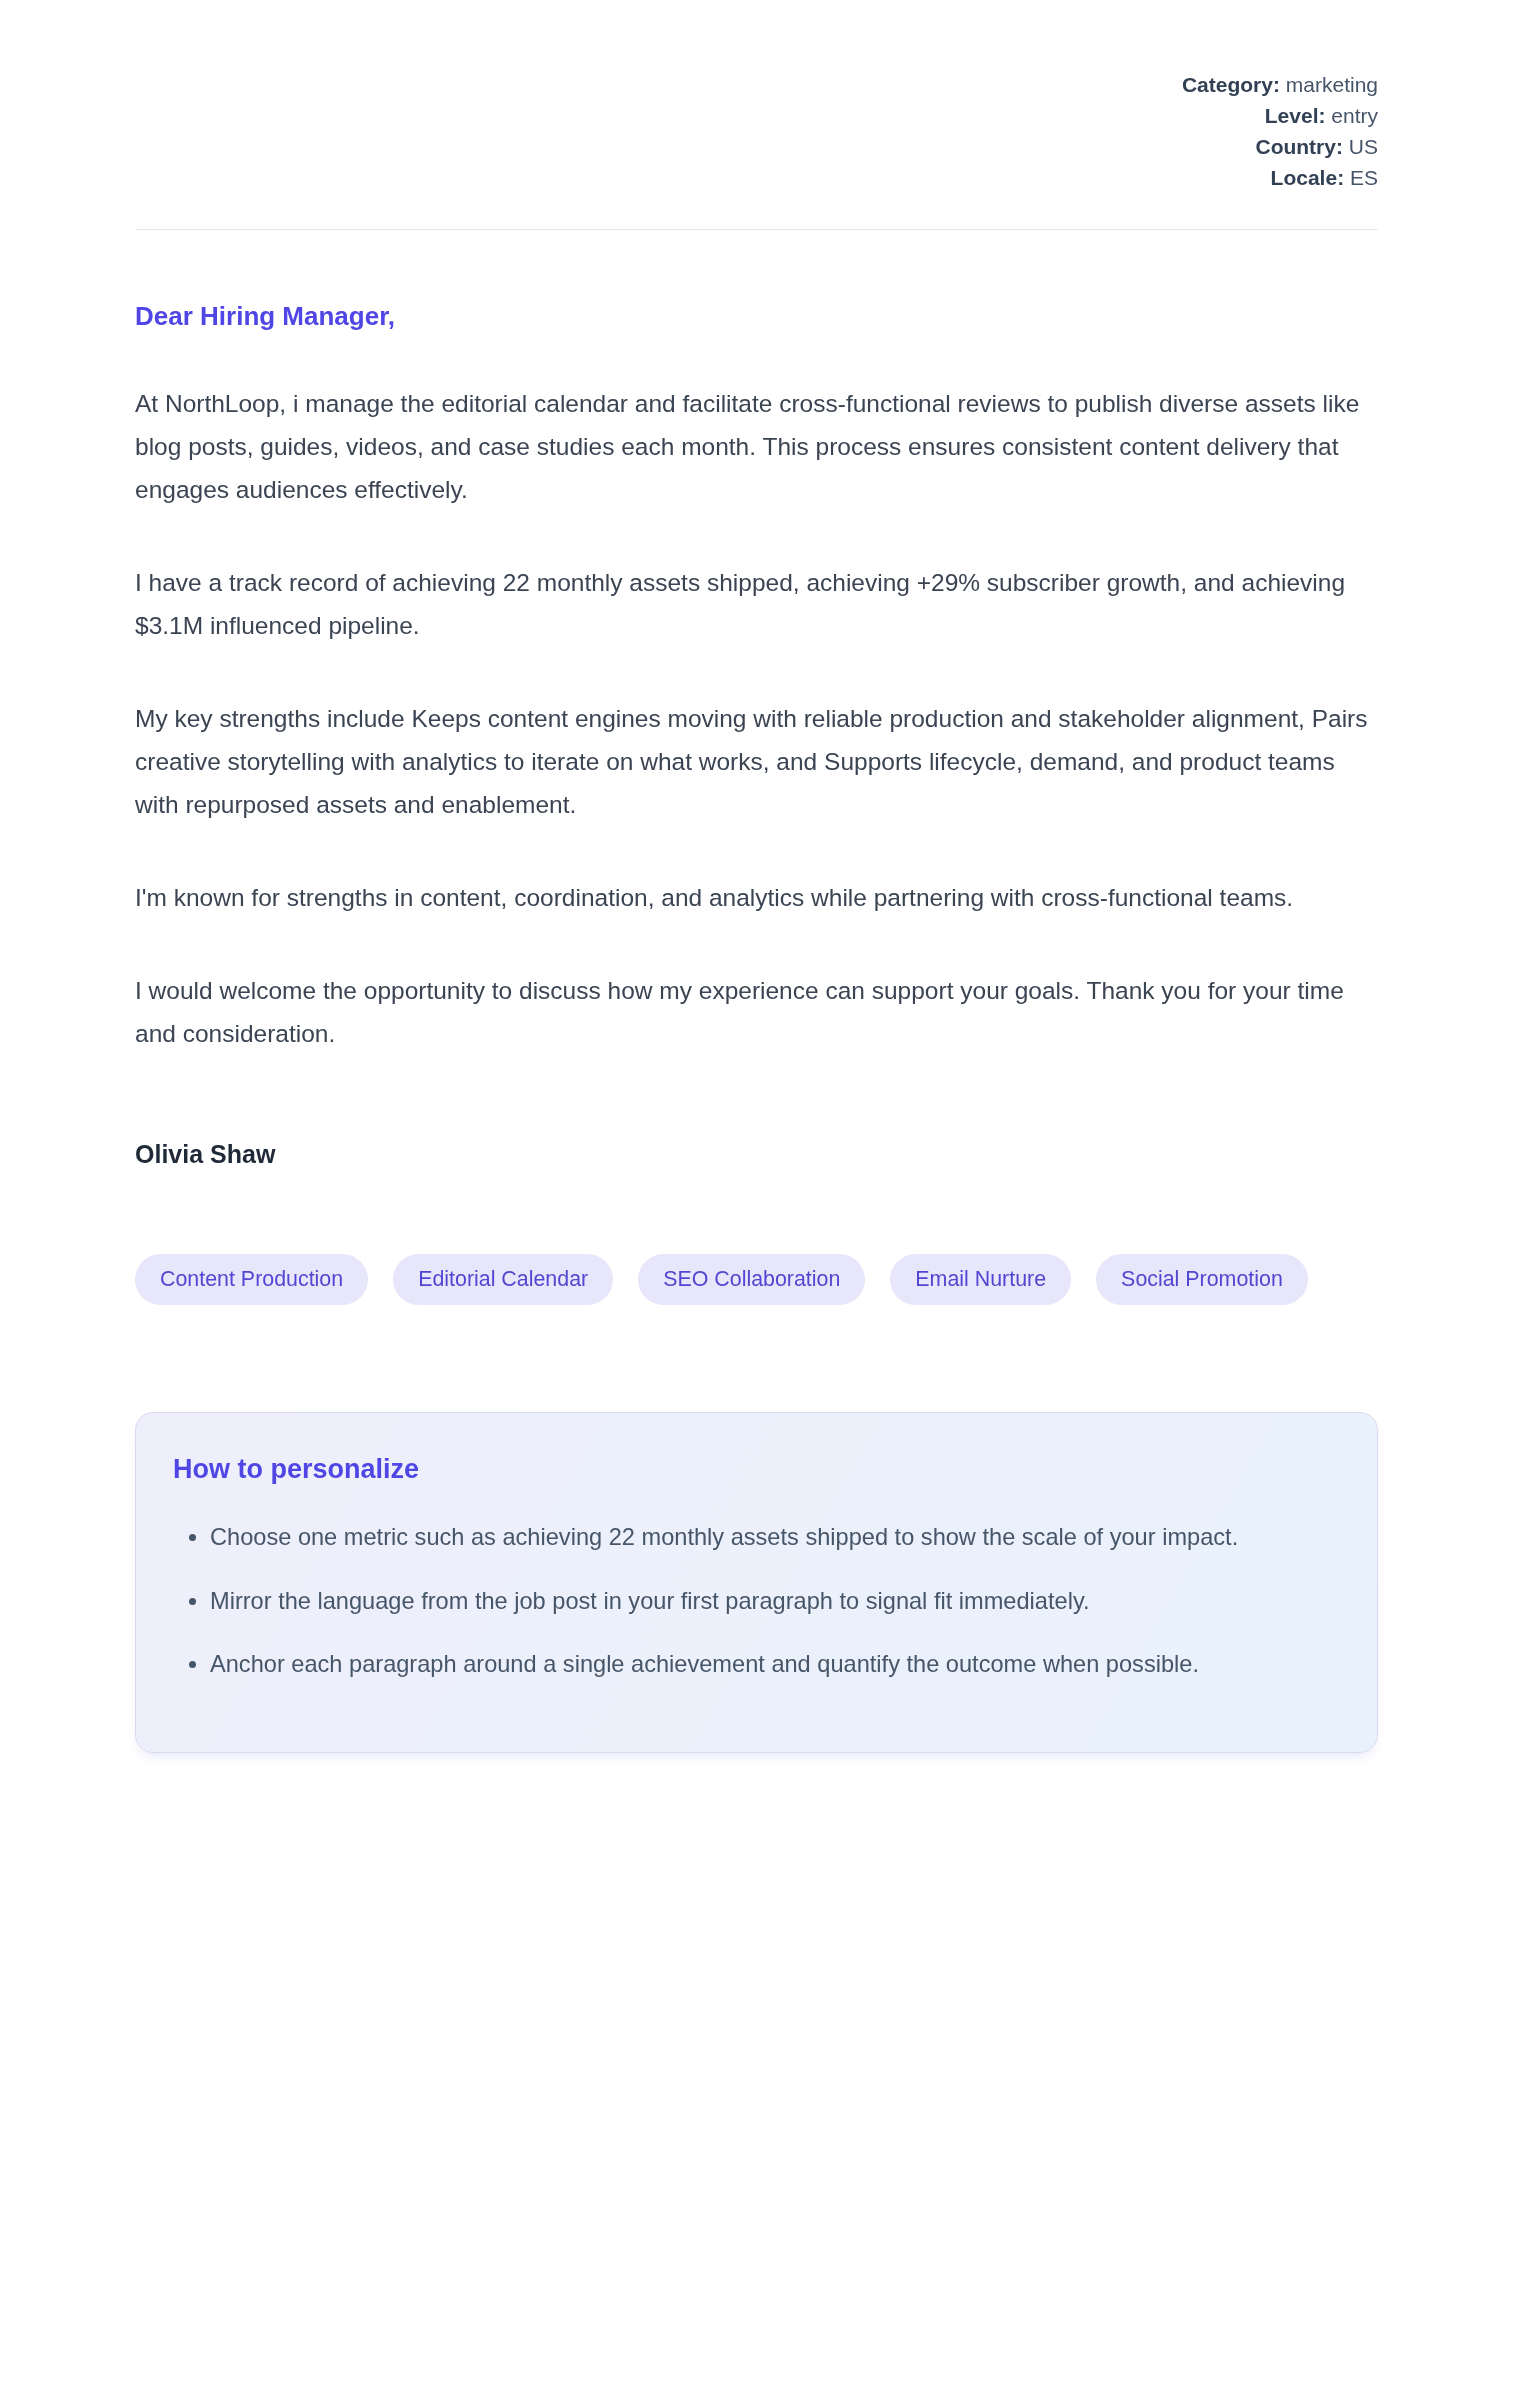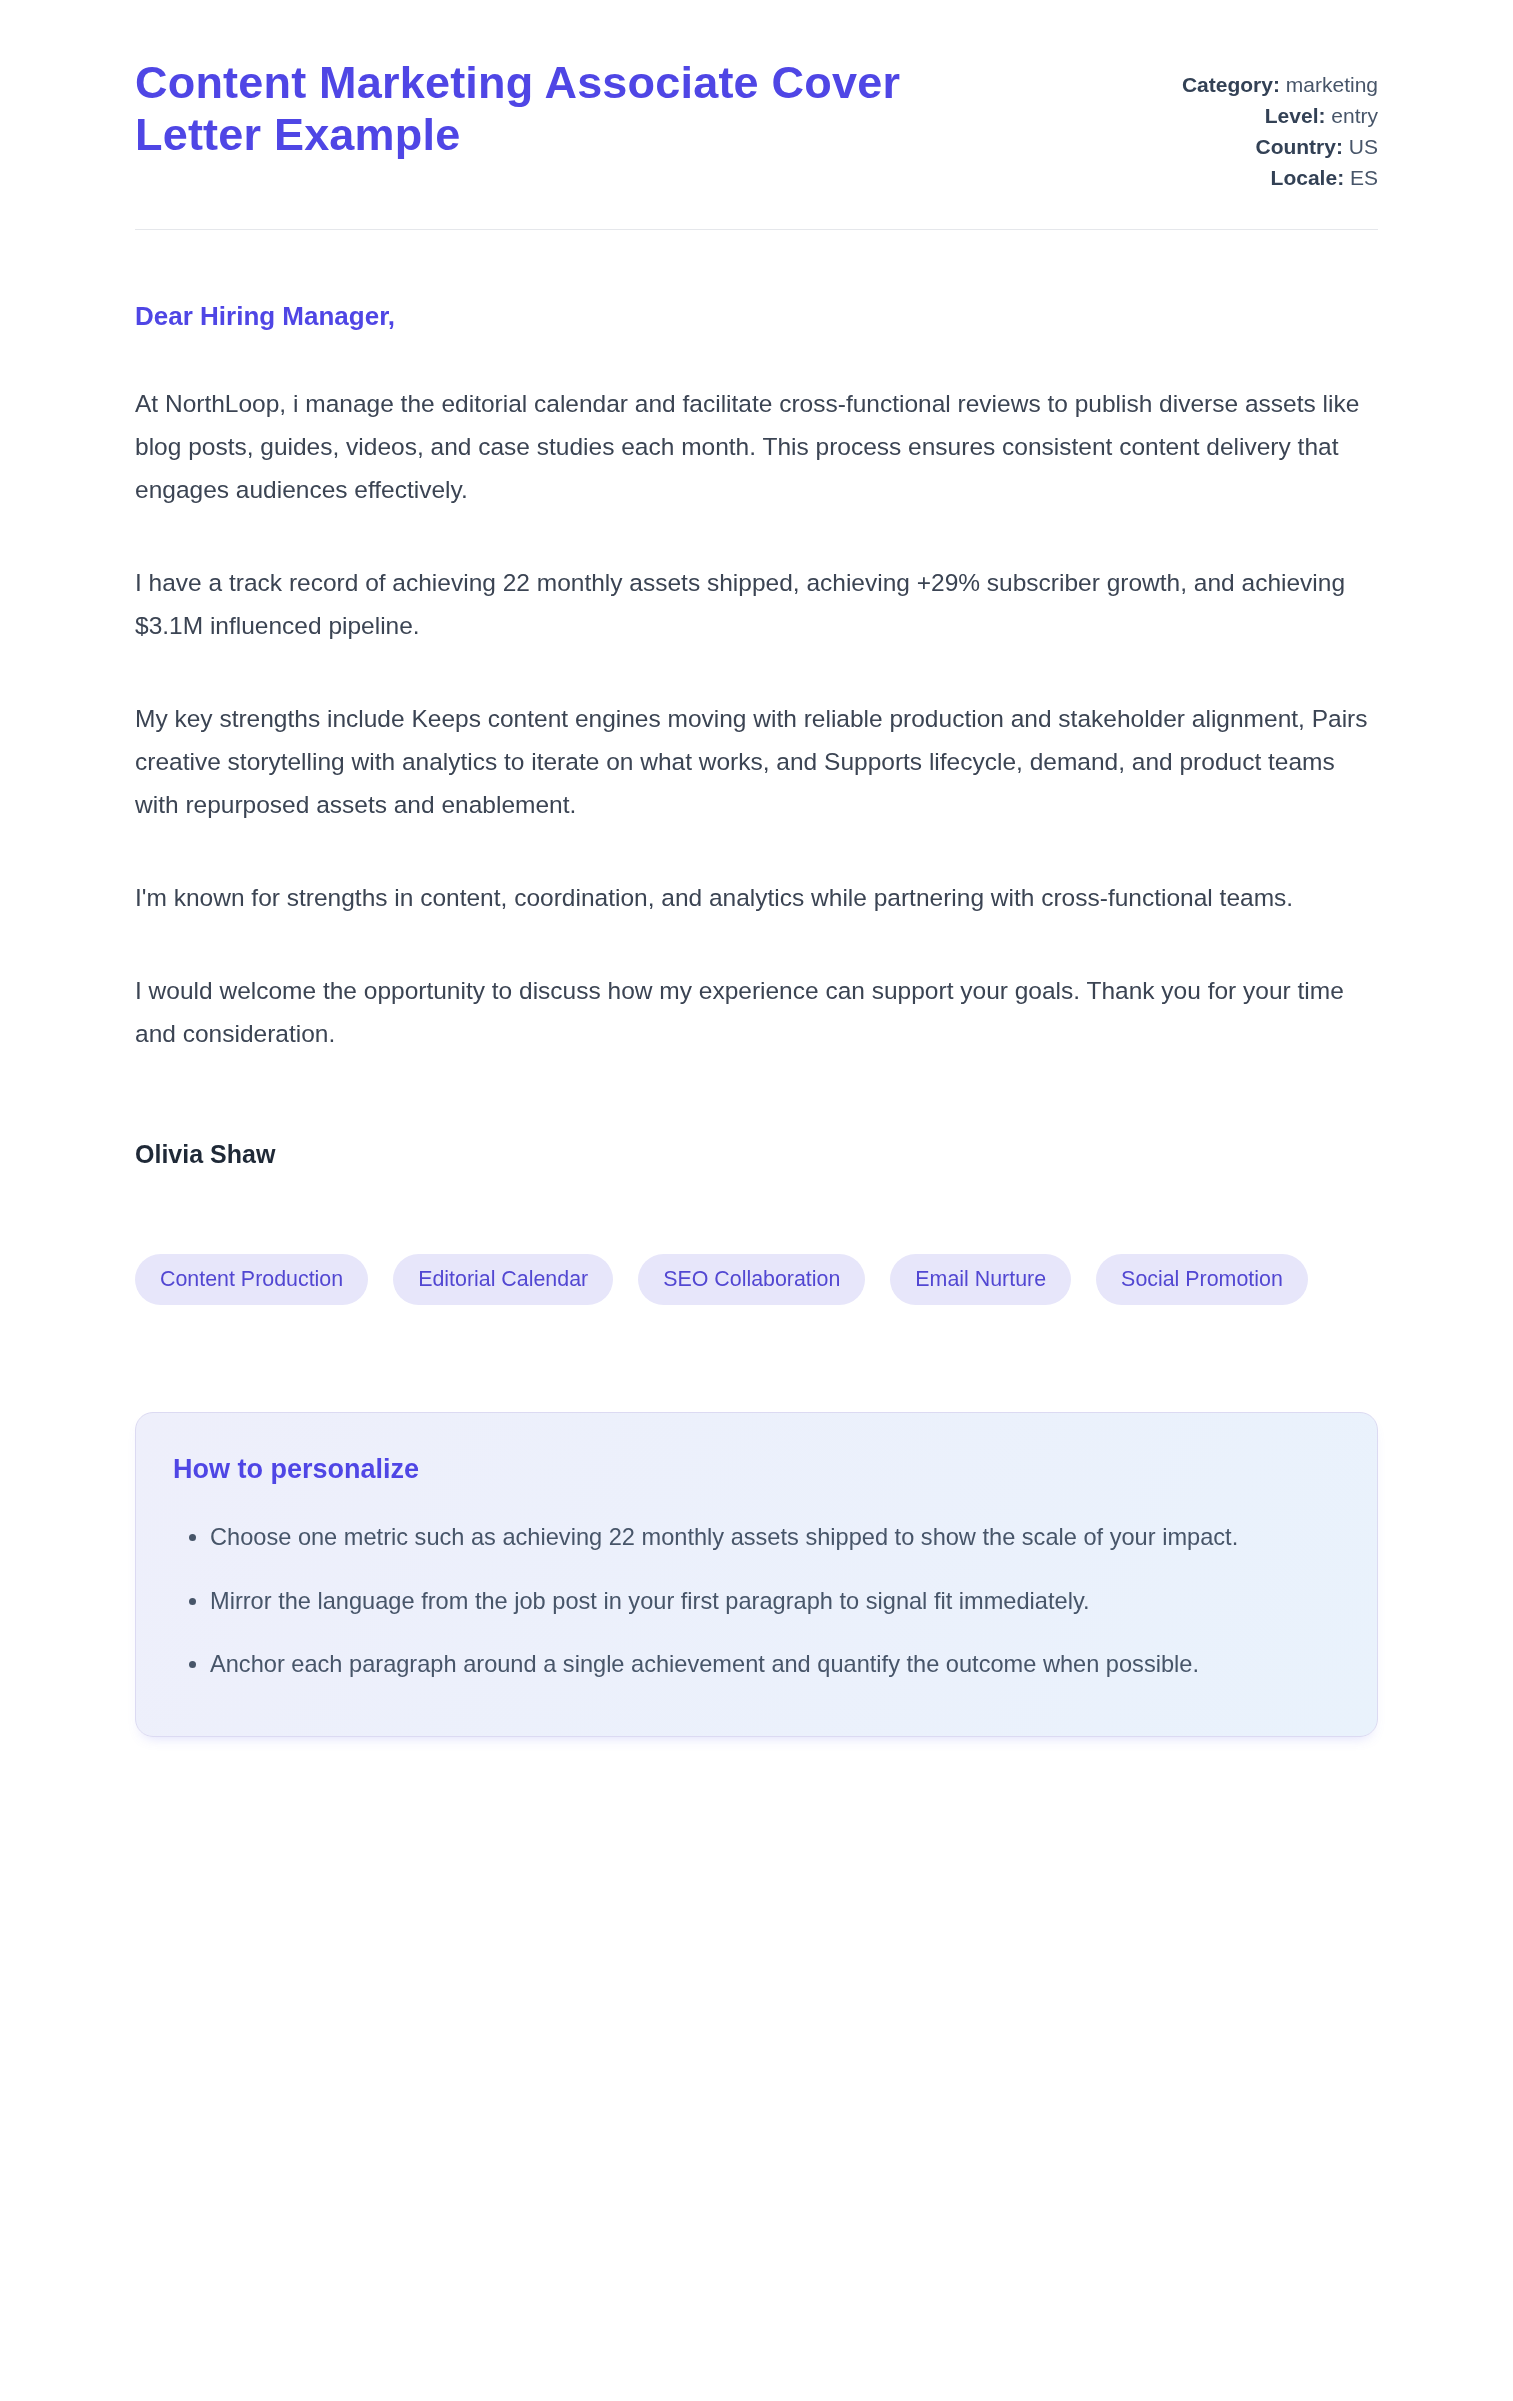--- a/index.html
+++ b/index.html
@@ -117,21 +117,21 @@
     border: none;
     font-family: "Liberation Sans", sans-serif;
     cursor: pointer;
   }
   
   .personalize {
     margin-top: 107px;
     border: 1.8px solid var(--box-border);
     border-radius: 18px;
     background: linear-gradient(120deg, var(--box-bg-from) 0%, var(--box-bg-to) 100%);
-    padding: 41px 37px 50px 37px;
+    padding: 41px 37px 66px 37px;
     box-shadow: 0 7.1px 12.5px -7.1px rgba(99, 102, 241, 0.25);
   }
   .personalize-title {
     color: var(--accent);
     font-size: 27px;
     font-weight: 800;
   }
   .personalize-list {
     margin-top: 30px;
     padding-left: 37px;
@@ -147,21 +147,20 @@
   .personalize-list li::marker { color: var(--tip-text); }
   .bottom-spacer { height: 80px; }
 </style>
 </head>
 <body>
 
 <div class="container">
 
   <div class="header">
     <div class="title-block">
-      <h1 class="page-title">Content Marketing Associate Cover Letter Example</h1>
     </div>
     <div class="meta">
       <div class="row"><span class="label">Category:</span> <span>marketing</span></div>
       <div class="row"><span class="label">Level:</span> <span>entry</span></div>
       <div class="row"><span class="label">Country:</span> <span>US</span></div>
       <div class="row"><span class="label">Locale:</span> <span>ES</span></div>
     </div>
   </div>
 
   <hr class="divider">

